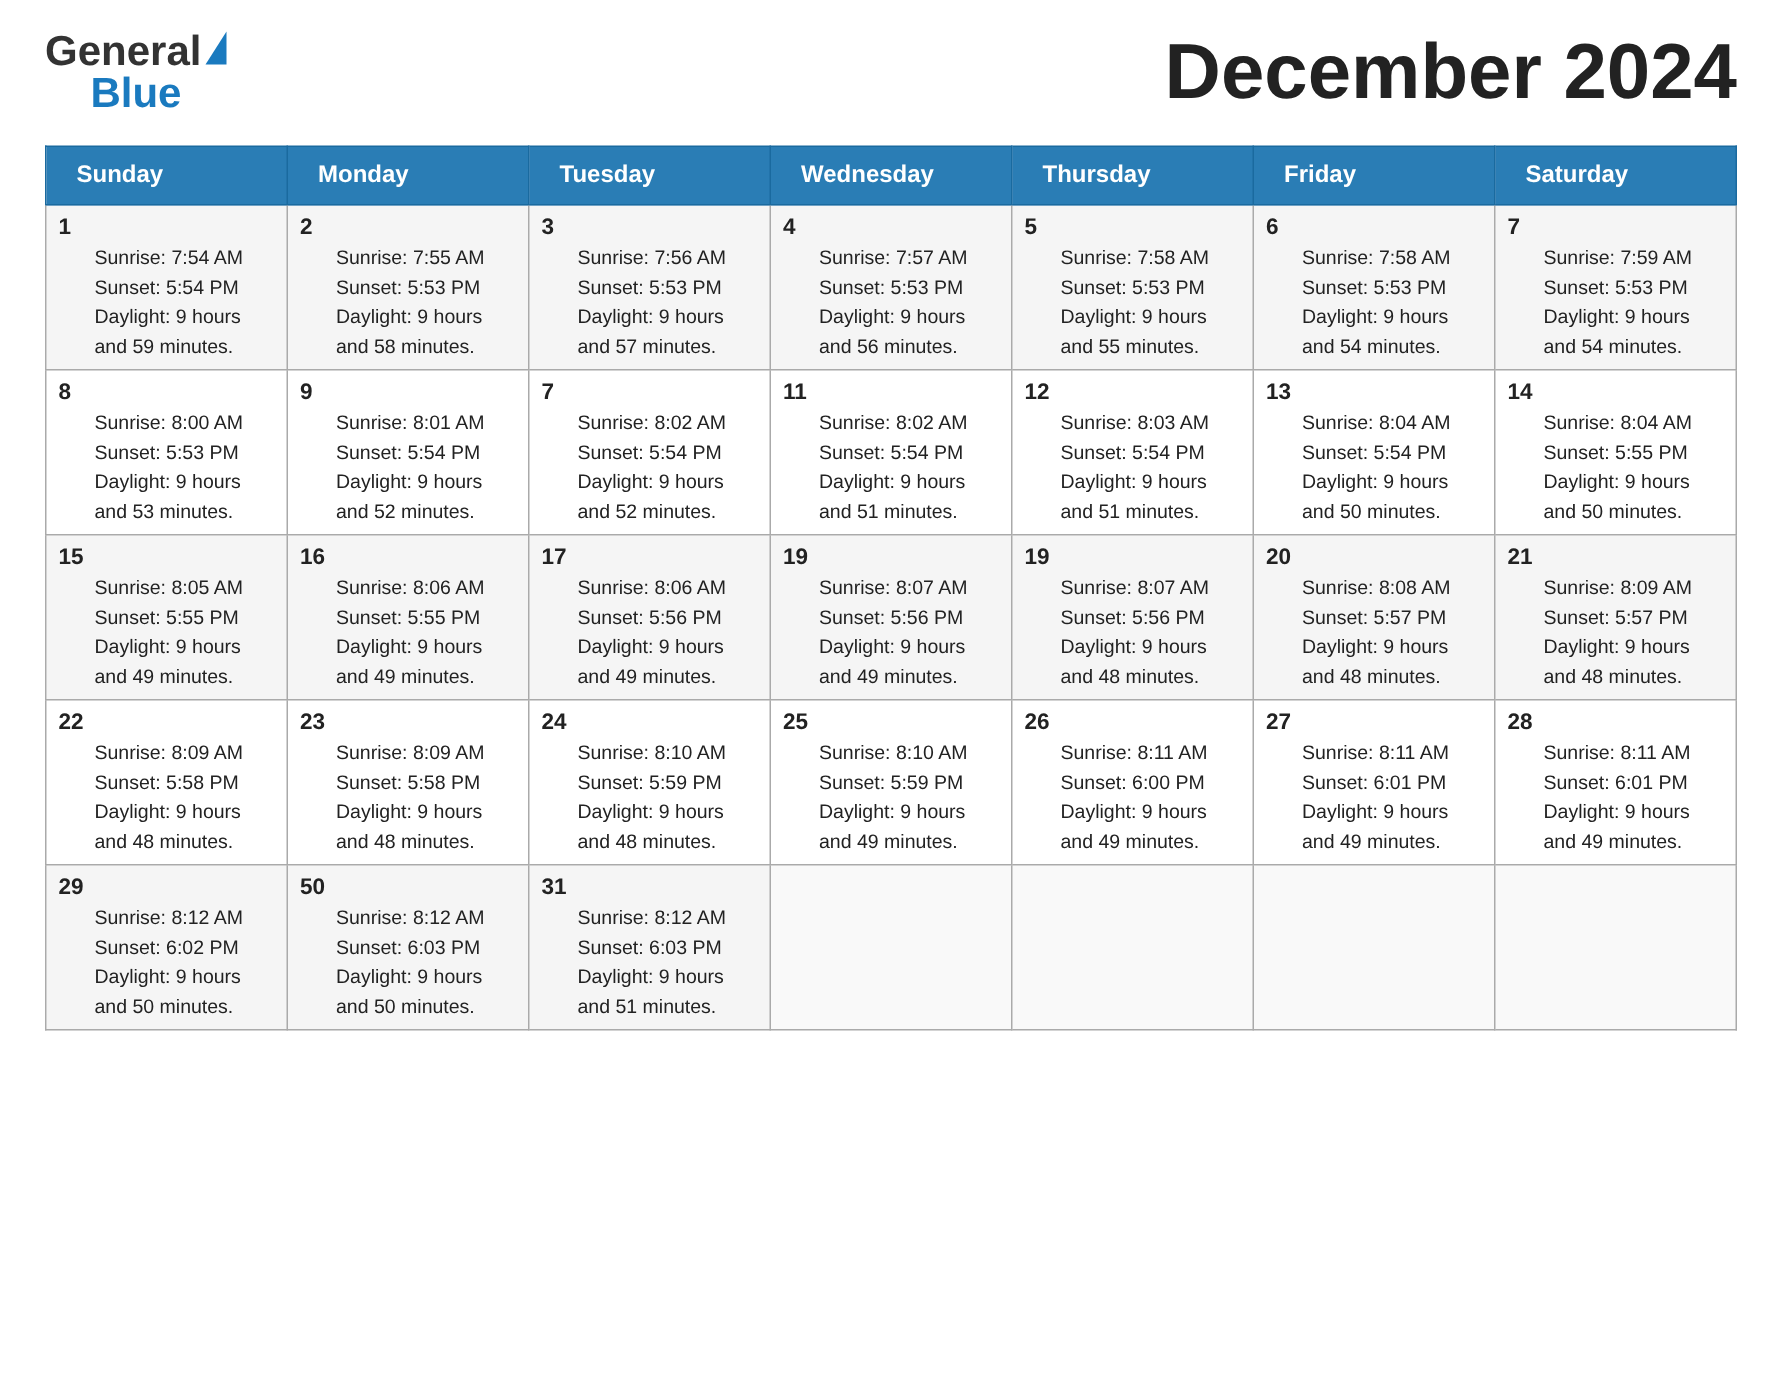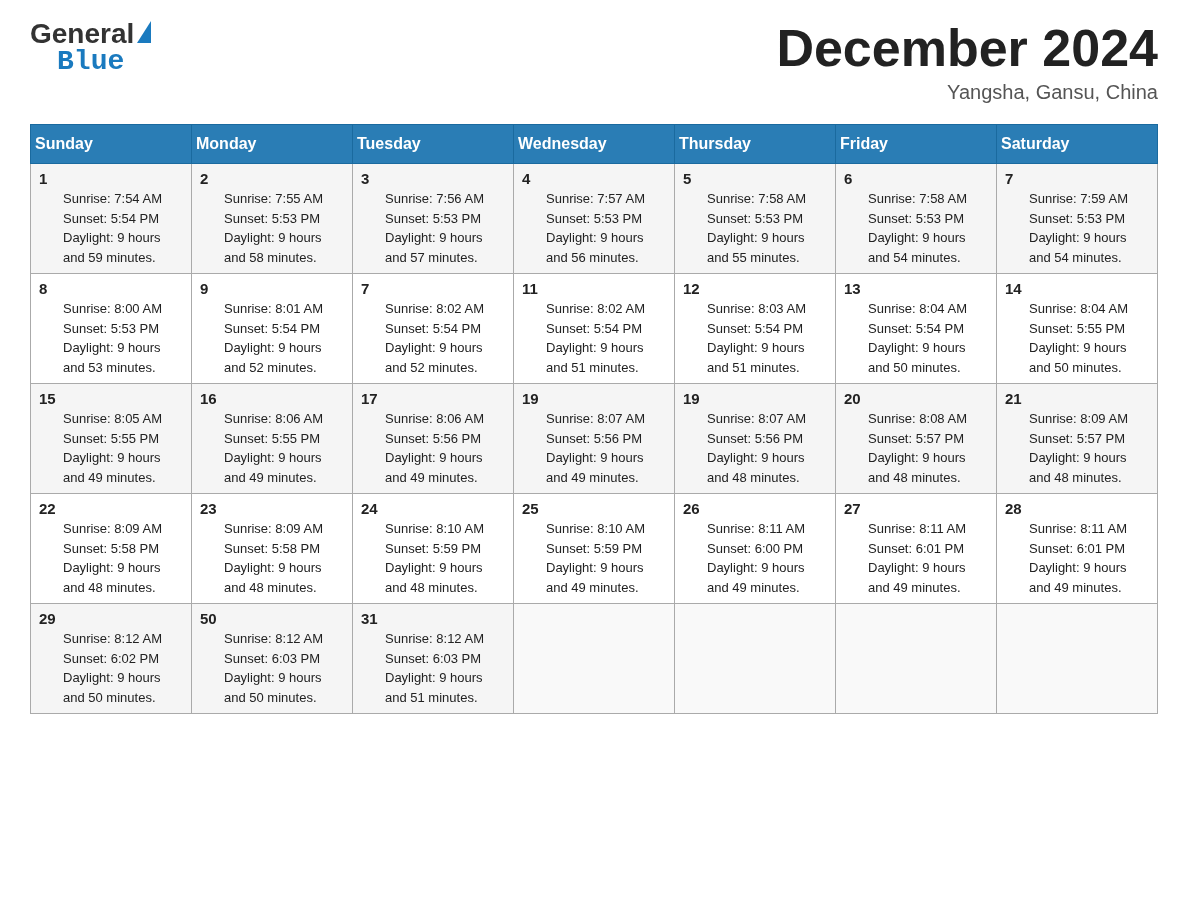--- a/index.html
+++ b/index.html
@@ -27,21 +27,20 @@
       color: #333;
       line-height: 1;
     }
     .logo-blue {
       font-size: 28px;
       font-weight: bold;
       color: #1a7abf;
       line-height: 1;
       display: flex;
       align-items: center;
-      font-family: Liberation Mono, monospace;
     }
     .title-section {
       text-align: right;
     }
     .month-title {
       font-size: 52px;
       font-weight: bold;
       color: #222;
       line-height: 1.1;
     }
@@ -53,21 +52,21 @@
     table {
       width: 100%;
       border-collapse: collapse;
       table-layout: fixed;
     }
     thead th {
       background-color: #2a7db5;
       color: white;
       font-size: 16px;
       font-weight: bold;
-      padding: 10px 4px;
+      padding: 10px 20px;
       text-align: left;
       border: 1px solid #1a6a9f;
     }
     tbody td {
       border: 1px solid #aaa;
       vertical-align: top;
       padding: 6px 8px;
       font-size: 13px;
       color: #222;
       height: 110px;
@@ -99,21 +98,20 @@
 <div class="header">
   <div class="logo">
     <div style="display:flex; align-items:center;">
       <span class="logo-general">General</span>
       <div style="width:0;height:0;border-left:14px solid transparent;border-right:0;border-bottom:22px solid #1a7abf;margin-left:3px;margin-top:-5px;"></div>
     </div>
     <span class="logo-blue">Blue</span>
   </div>
   <div class="title-section">
     <div class="month-title">December 2024</div>
-    <div class="location">Yangsha, Gansu, China</div>
   </div>
 </div>
 
 <table>
   <thead>
     <tr>
       <th>Sunday</th>
       <th>Monday</th>
       <th>Tuesday</th>
       <th>Wednesday</th>

